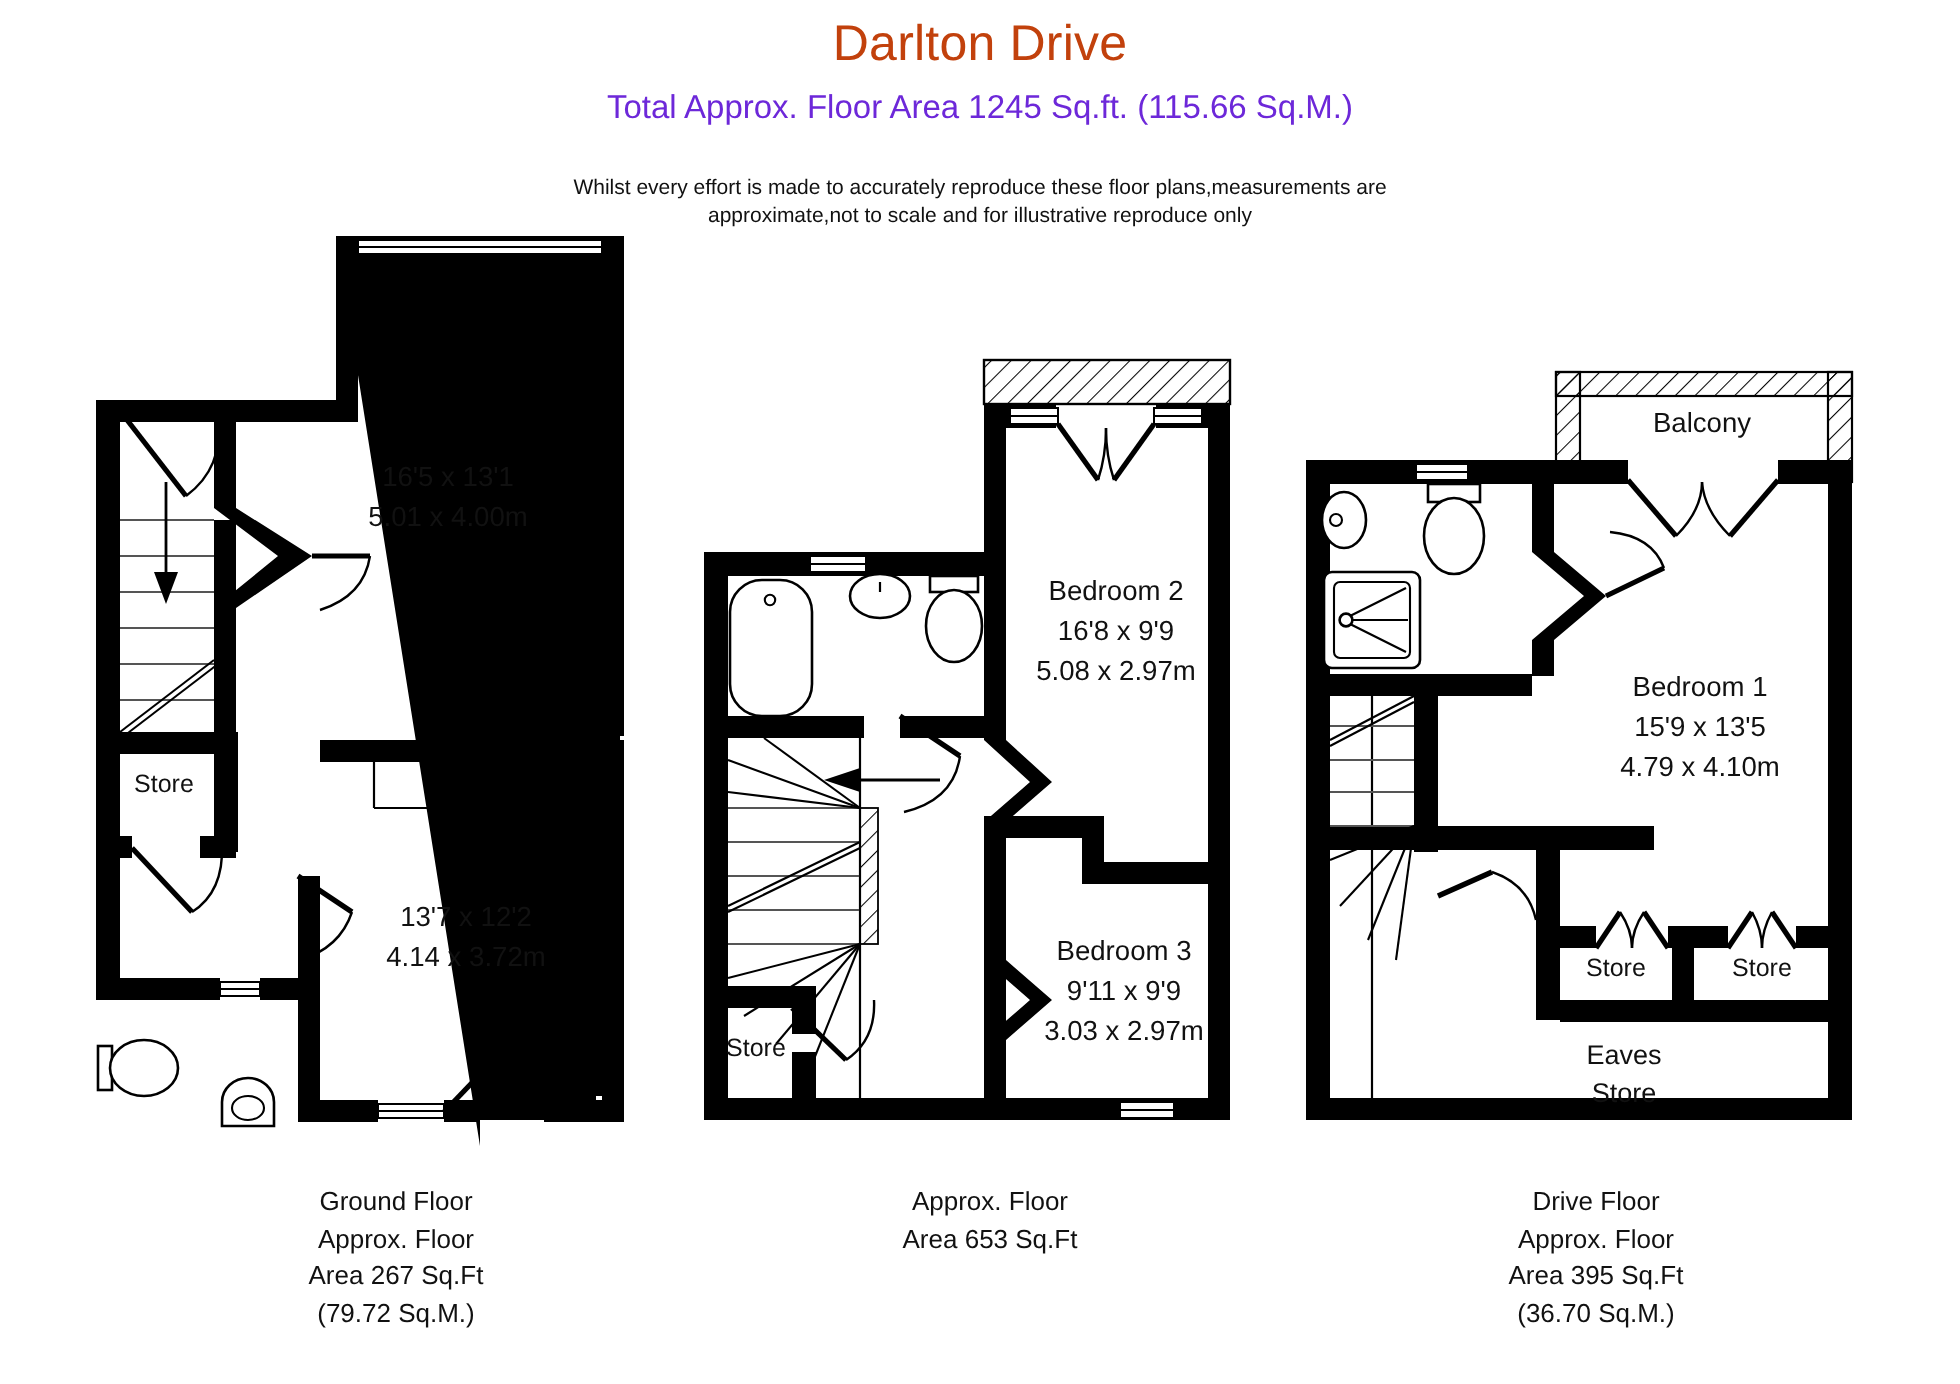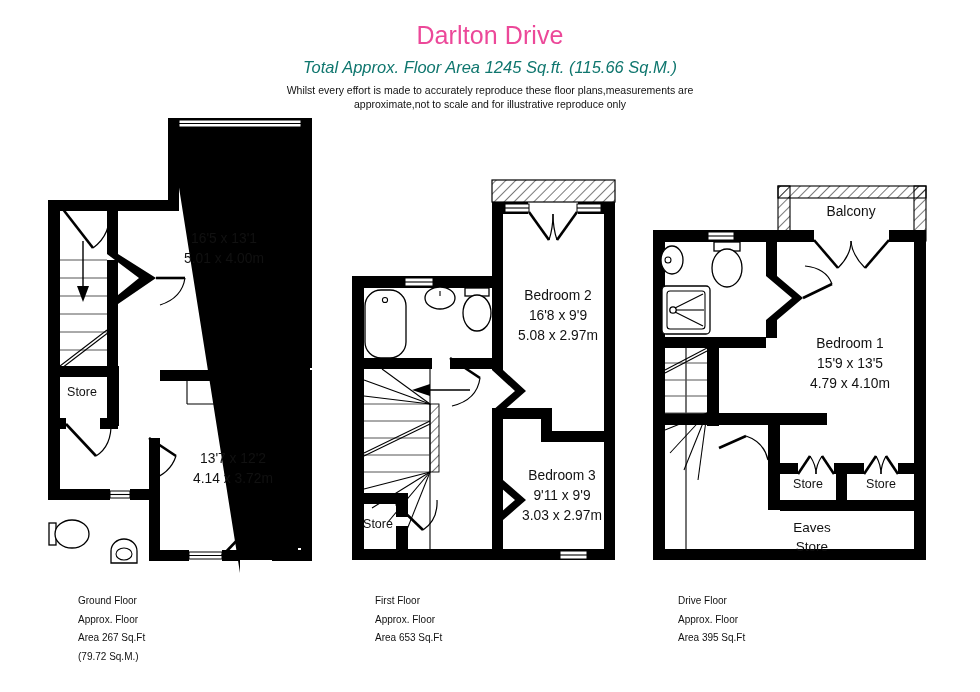--- a/index.html
+++ b/index.html
@@ -25,35 +25,34 @@
   .header {
     position: absolute;
     left: 0;
     top: 0;
     width: 980px;
     text-align: center;
   }
   .title {
     font-size: 25px;
     line-height: 30px;
-    margin-top: 20px;
+    margin-top: 7px;
     letter-spacing: 0.1px;
-    color: #ec4899;
+    color: #c2410c;
   }
   .subtitle {
     font-size: 16.5px;
     line-height: 22px;
     margin-top: 6px;
-    color: #0f766e;
-    font-style: italic;
+    color: #6d28d9;
   }
   .disclaimer {
     font-size: 10.5px;
     line-height: 14px;
-    margin-top: 5px;
+    margin-top: 22px;
     color: #111;
   }
   .plans {
     position: absolute;
     left: 0;
     top: 108px;
     width: 980px;
     height: 500px;
   }
   .plan-svg {
@@ -62,21 +61,22 @@
   }
   .captions {
     position: absolute;
     left: 0;
     top: 592px;
     width: 980px;
     height: 100px;
   }
   .caption {
     position: absolute;
-    font-size: 10px;
+    text-align: center;
+    font-size: 13px;
     line-height: 18.5px;
     color: #111;
     width: 240px;
   }
   .caption div { white-space: nowrap; }
   #cap-ground { left: 78px; }
   #cap-first  { left: 375px; }
   #cap-second { left: 678px; }
 
   
@@ -541,24 +541,24 @@
   </div>
 
   <div class="captions">
     <div class="caption" id="cap-ground">
       <div>Ground Floor</div>
       <div>Approx. Floor</div>
       <div>Area 267 Sq.Ft</div>
       <div>(79.72 Sq.M.)</div>
     </div>
     <div class="caption" id="cap-first">
-      <div>First Floor</div>
       <div>Approx. Floor</div>
       <div>Area 653 Sq.Ft</div>
     </div>
     <div class="caption" id="cap-second">
       <div>Drive Floor</div>
       <div>Approx. Floor</div>
       <div>Area 395 Sq.Ft</div>
+      <div>(36.70 Sq.M.)</div>
     </div>
   </div>
 
 </div>
 
 </body></html>

